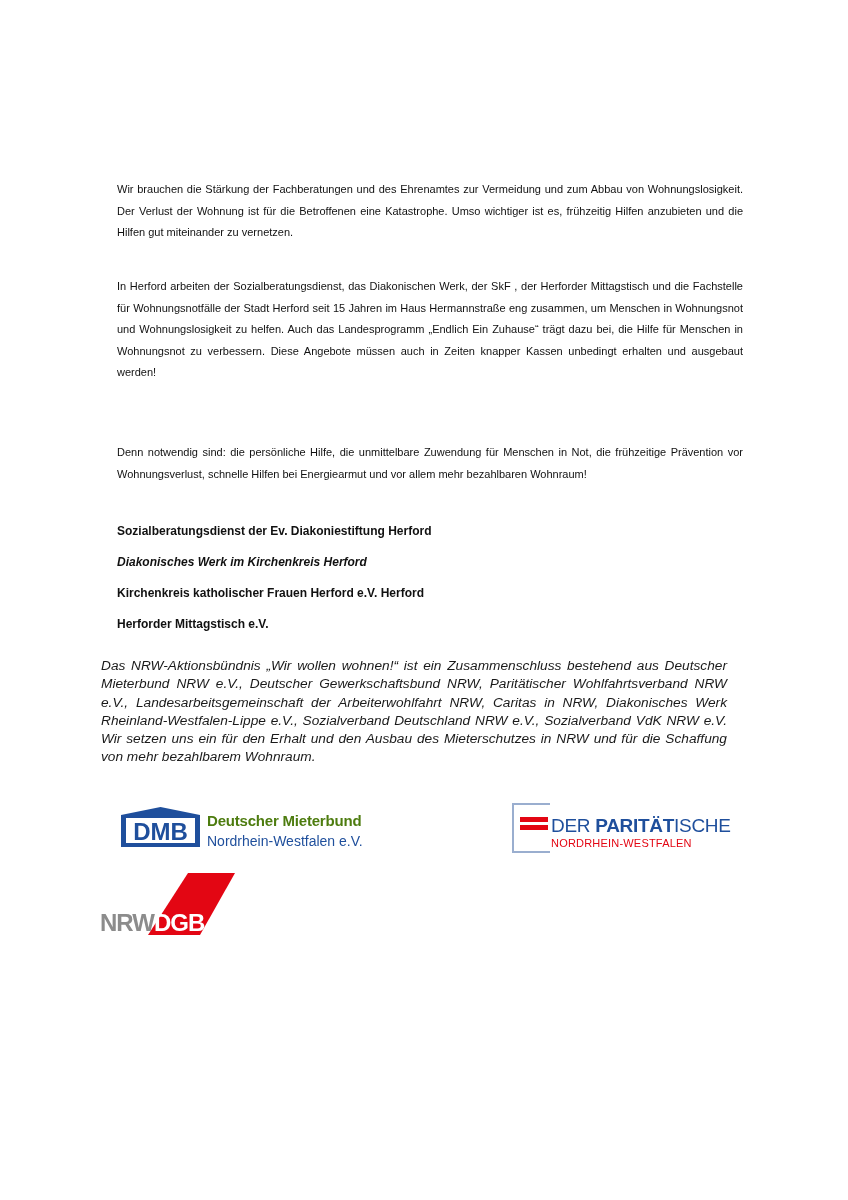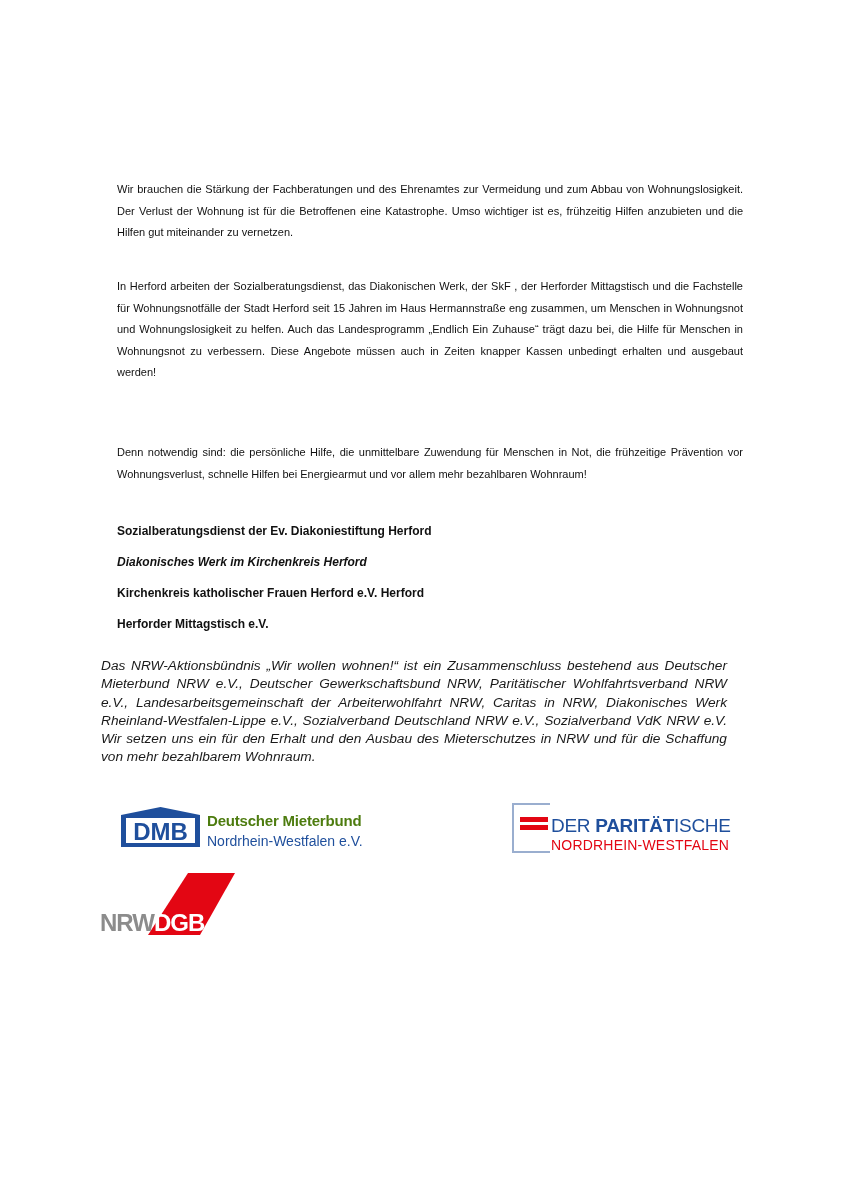--- a/index.html
+++ b/index.html
@@ -14,21 +14,21 @@
   .dmb { position: absolute; left: 100px; top: 807px; width: 270px; height: 46px; margin-left: 21px; }
   .dmb-mark { position: absolute; left: 0; top: 0; width: 79px; height: 40px; }
   .dmb-title { position: absolute; left: 86px; top: 5px; font-size: 15px; font-weight: bold; color: #4d7c0f; white-space: nowrap; letter-spacing: -0.2px; }
   .dmb-sub { position: absolute; left: 86px; top: 26px; font-size: 14px; color: #1f4f9c; white-space: nowrap; }
   
   .par { position: absolute; left: 512px; top: 803px; width: 230px; height: 50px; }
   .par-box { position: absolute; left: 0; top: 0; width: 36px; height: 46px; border-left: 2px solid #9aaecf; border-top: 2px solid #9aaecf; border-bottom: 2px solid #9aaecf; }
   .par-bar { position: absolute; left: 8px; width: 28px; height: 5px; background: #e30613; }
   .par-title { position: absolute; left: 39px; top: 12px; font-size: 19px; color: #1f4f9c; white-space: nowrap; letter-spacing: -0.3px; }
   .par-title b { font-weight: bold; }
-  .par-sub { position: absolute; left: 39px; top: 34px; font-size: 14px; color: #e30613; white-space: nowrap; letter-spacing: 0.2px; }
+  .par-sub { position: absolute; left: 39px; top: 34px; font-size: 11px; color: #e30613; white-space: nowrap; letter-spacing: 0.2px; }
   
   .dgb { position: absolute; left: 100px; top: 873px; width: 135px; height: 62px; }
 </style>
 </head>
 <body>
 
 <p class="para" style="top:163px;">Wir brauchen die Stärkung der Fachberatungen und des Ehrenamtes zur Vermeidung und zum Abbau von Wohnungslosigkeit. Der Verlust der Wohnung ist für die Betroffenen eine Katastrophe. Umso wichtiger ist es, frühzeitig Hilfen anzubieten und die Hilfen gut miteinander zu vernetzen.</p>
 <p class="para" style="top:260px;">In Herford arbeiten der Sozialberatungsdienst, das Diakonischen Werk, der  SkF , der Herforder Mittagstisch und die Fachstelle für Wohnungsnotfälle der Stadt Herford seit 15 Jahren im Haus Hermannstraße eng zusammen, um Menschen in Wohnungsnot und Wohnungslosigkeit zu helfen. Auch das Landesprogramm „Endlich Ein Zuhause“ trägt dazu bei, die Hilfe für Menschen in Wohnungsnot zu verbessern. Diese Angebote müssen auch in Zeiten knapper Kassen unbedingt erhalten und ausgebaut werden!</p>
 <p class="para" style="top:426px;">Denn notwendig sind: die persönliche Hilfe, die unmittelbare Zuwendung für Menschen in Not, die frühzeitige Prävention vor Wohnungsverlust, schnelle Hilfen bei Energiearmut und vor allem mehr bezahlbaren Wohnraum!</p>
 

